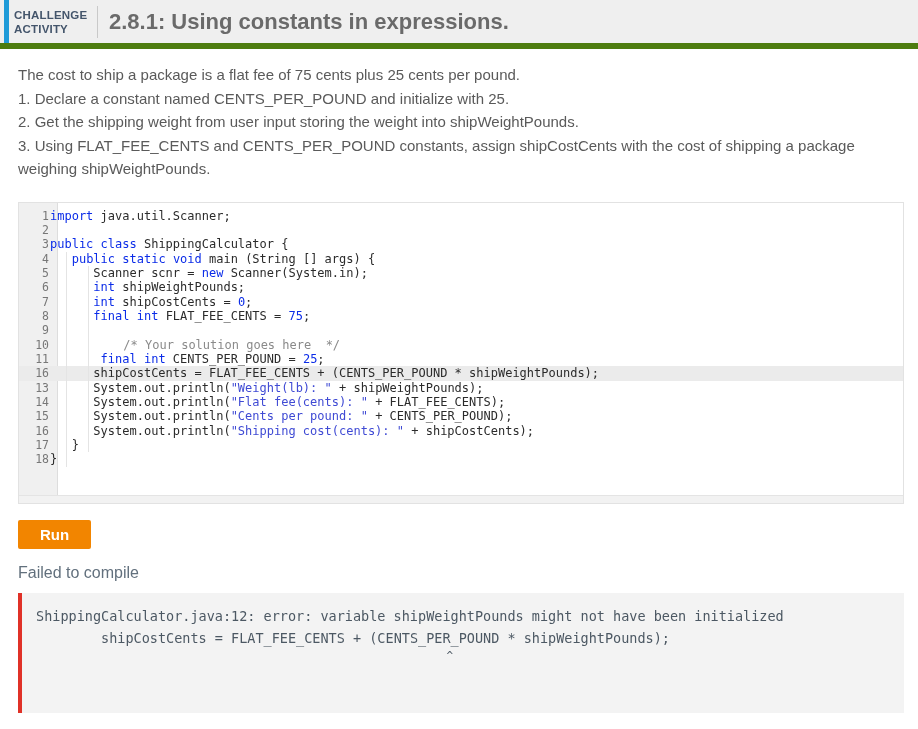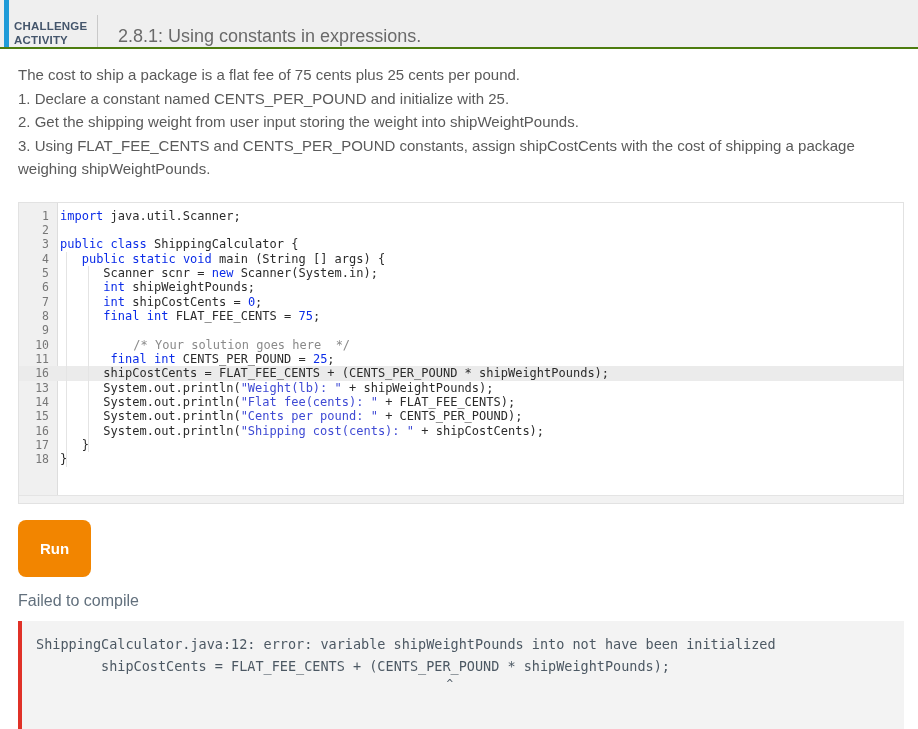--- a/index.html
+++ b/index.html
@@ -14,23 +14,23 @@
     font-family: "Liberation Sans", sans-serif;
     color: #4a4a4a;
     overflow: hidden;
   }
 
   
   .header {
     position: relative;
     height: 49px;
     background: #efefef;
-    border-bottom: 2px solid #4d7c0f;
+    border-bottom: 6px solid #4d7c0f;
     display: flex;
-    align-items: flex-end;
+    align-items: center;
     box-sizing: border-box;
   }
   .header-accent {
     position: absolute;
     left: 4px;
     top: 0;
     bottom: 0;
     width: 5px;
     background: #1f9bd8;
   }
@@ -43,24 +43,24 @@
     color: #44556b;
     letter-spacing: 0.2px;
   }
   .header-divider {
     width: 1px;
     height: 32px;
     background: #c9c9c9;
     margin-left: 7px;
   }
   .header-title {
-    margin-left: 20px;
-    font-size: 18px;
+    margin-left: 11px;
+    font-size: 22px;
     color: #6a6a6a;
-    font-weight: normal;
+    font-weight: bold;
   }
 
   
   .prompt {
     padding: 14px 6px 0 18px;
     font-size: 15px;
     line-height: 23.5px;
     color: #5a5a5a;
   }
   .prompt p {
@@ -106,21 +106,21 @@
   .ln {
     position: absolute;
     left: 0;
     width: 30px;
     text-align: right;
     color: #777777;
     font-size: 11.5px;
   }
   .src {
     position: absolute;
-    left: 41px;
+    left: 31px;
     color: #2b2b2b;
   }
   .indent-guide {
     position: absolute;
     top: 0;
     width: 1px;
     background: #e4e4e4;
   }
   .kw  { color: #0b2ce8; }
   .str { color: #3f4ad4; }
@@ -137,23 +137,23 @@
   
   .run-row {
     margin: 16px 0 0 18px;
   }
   .run-button {
     display: inline-block;
     background: #f28500;
     color: #ffffff;
     font-size: 15px;
     font-weight: bold;
-    padding: 20px 22px;
+    padding: 6px 22px;
     border: none;
-    border-radius: 8px;
+    border-radius: 2px;
     cursor: pointer;
     font-family: "Liberation Sans", sans-serif;
   }
   .status {
     margin: 15px 0 0 18px;
     font-size: 16px;
     color: #62707d;
   }
 
   
@@ -229,17 +229,17 @@
   <div class="editor-bottom"></div>
 </div>
 
 <div class="run-row">
   <button class="run-button">Run</button>
 </div>
 
 <div class="status">Failed to compile</div>
 
 <div class="error-box">
-  <div class="err-line">ShippingCalculator.java:12: error: variable shipWeightPounds into not have been initialized</div>
+  <div class="err-line">ShippingCalculator.java:12: error: variable shipWeightPounds might not have been initialized</div>
   <div class="err-line">        shipCostCents = FLAT_FEE_CENTS + (CENTS_PER_POUND * shipWeightPounds);</div>
   <div class="err-caret">                                                              ^</div>
   <div class="err-gap"></div>
 </div>
 
 </body></html>

